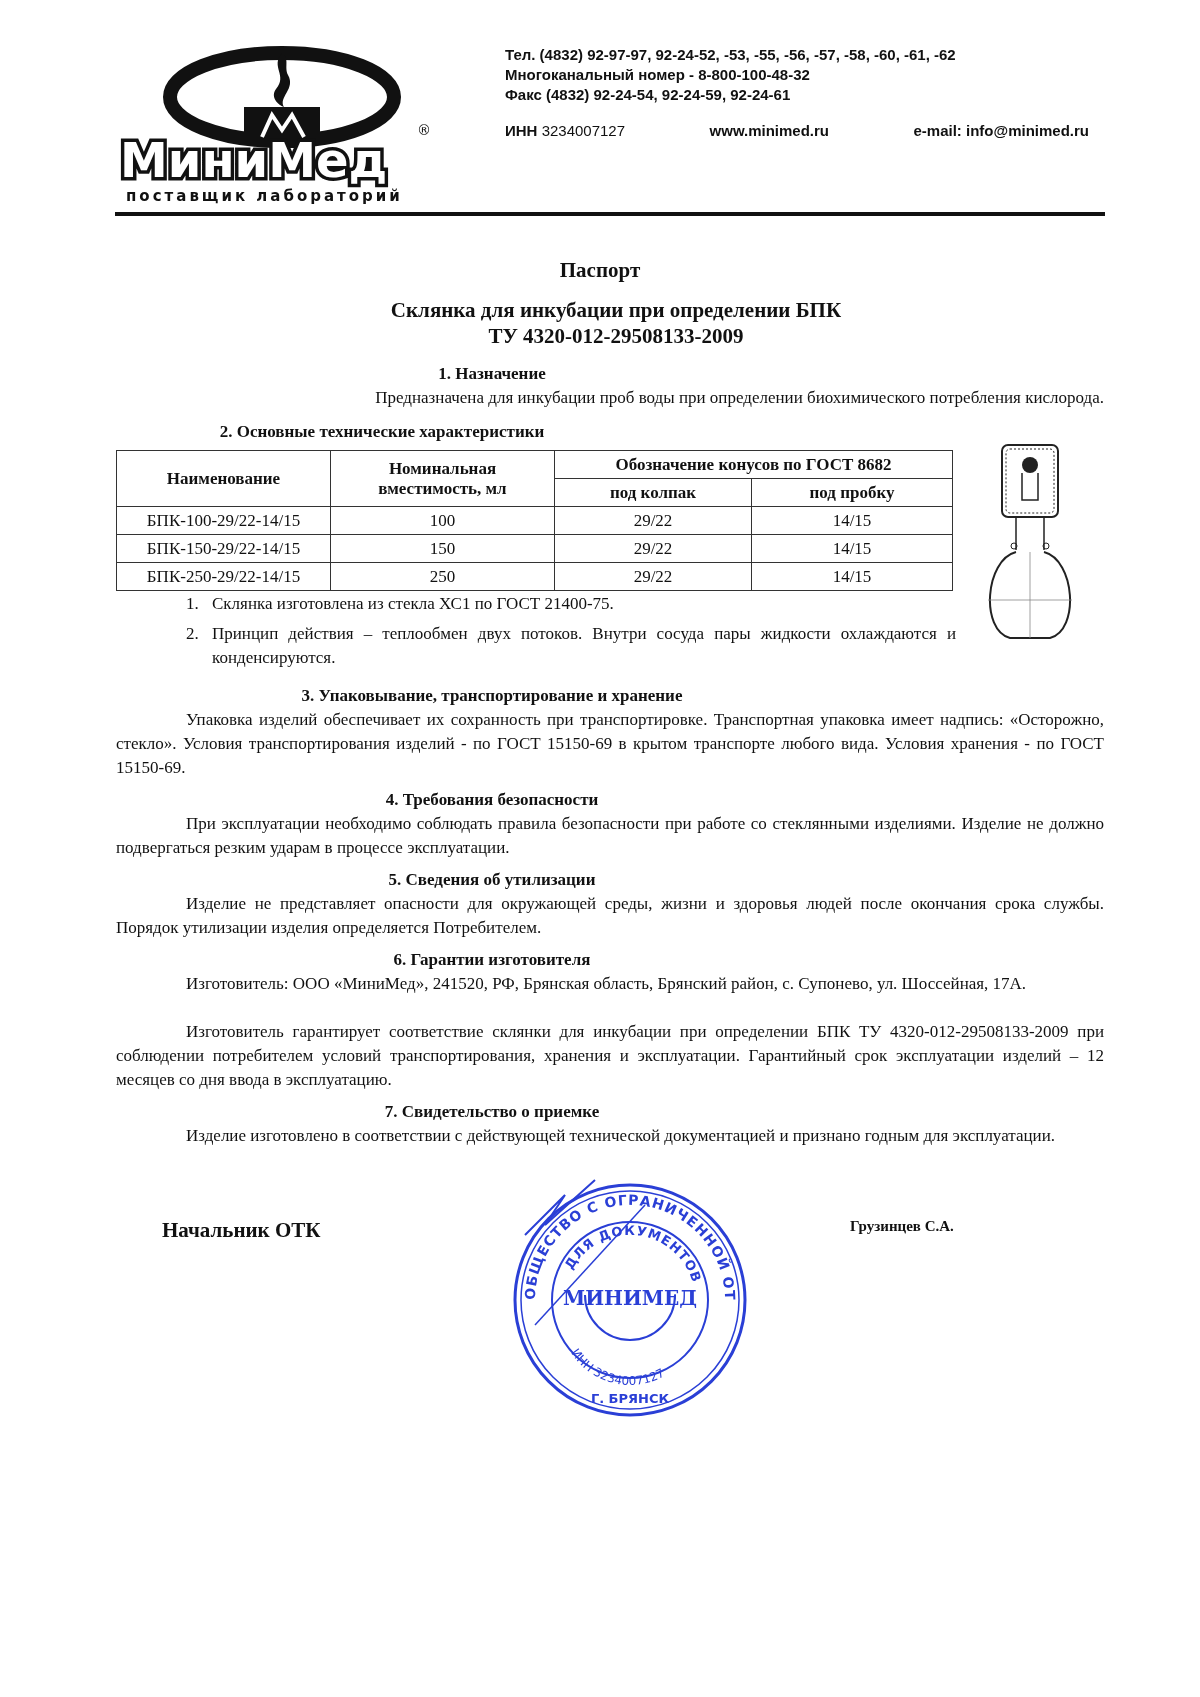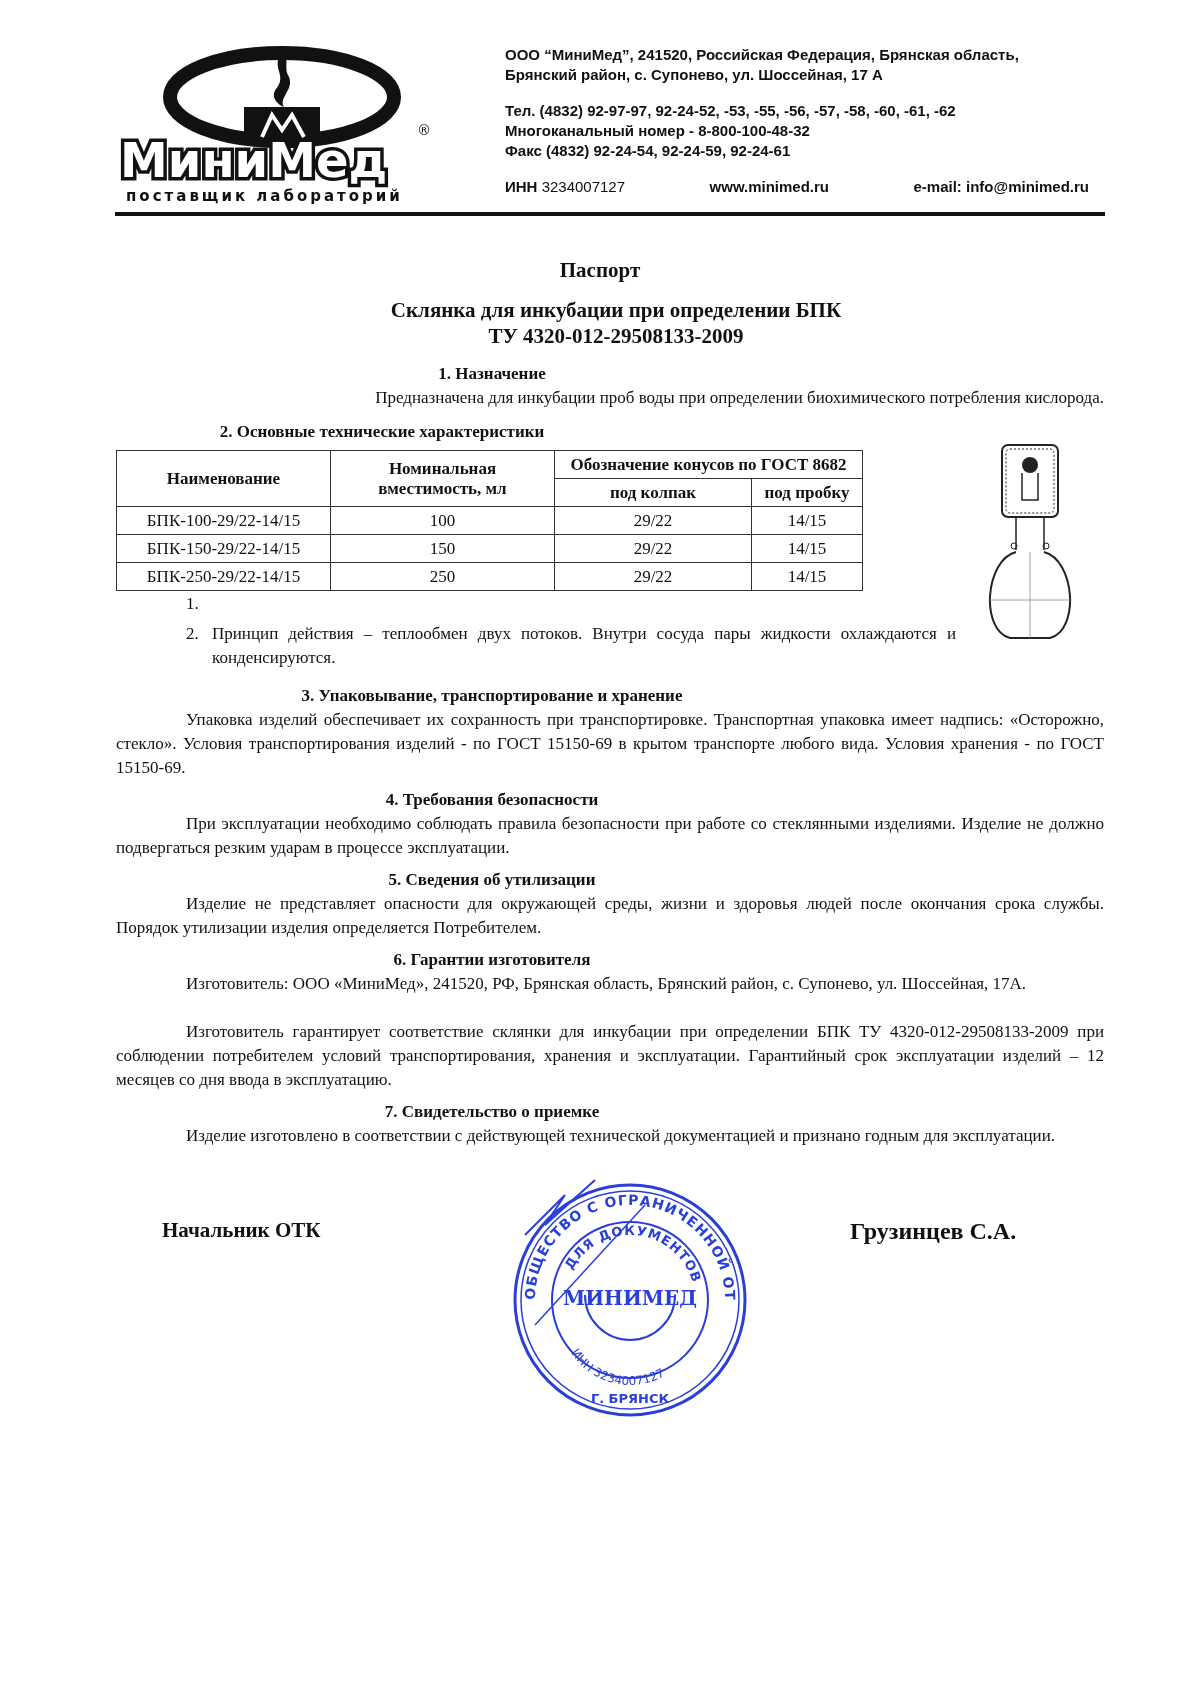--- a/index.html
+++ b/index.html
@@ -17,54 +17,50 @@
 
   
   .title { position: absolute; left: 0; width: 1200px; text-align: center; font-weight: bold; }
   .t1 { top: 258px; font-size: 21px; }
   .t2 { top: 297px; font-size: 21px; line-height: 26px; margin-left: 16px; }
 
   .sec-h { position: absolute; left: 0; width: 984px; text-align: center; font-weight: bold; font-size: 17px; }
   .para { position: absolute; left: 116px; width: 988px; font-size: 17px; line-height: 24px; text-align: justify; }
 
   
-  .spec-table { position: absolute; left: 116px; top: 450px; width: 747px; border-collapse: collapse; font-size: 17px; }
+  .spec-table { position: absolute; left: 116px; top: 450px; width: 837px; border-collapse: collapse; font-size: 17px; }
   .spec-table td, .spec-table th { border: 1.5px solid #333; text-align: center; padding: 0; height: 27px; }
   .spec-table th { font-weight: bold; }
 
   .notes { position: absolute; left: 186px; width: 770px; font-size: 17px; line-height: 24px; }
   .notes .item { display: flex; text-align: justify; margin-bottom: 6px; }
   .notes .num { width: 26px; flex: none; }
 
   .flask { position: absolute; left: 980px; top: 440px; width: 100px; height: 205px; }
 
   .sign-left { position: absolute; left: 162px; top: 1218px; font-size: 21px; font-weight: bold; }
-  .sign-right { position: absolute; left: 850px; top: 1218px; font-size: 24px; font-weight: bold; }
+  .sign-right { position: absolute; left: 850px; top: 1218px; font-size: 15px; font-weight: bold; }
   .stamp { position: absolute; left: 505px; top: 1175px; width: 250px; height: 250px; }
 </style>
 </head>
 <body>
 
 <div class="logo">
   <svg width="340" height="160" viewBox="0 0 340 160">
     <ellipse cx="170" cy="52" rx="112" ry="44" fill="none" stroke="#111" stroke-width="14"></ellipse>
     <path d="M170 8 C158 22,176 30,164 44 C158 52,166 60,172 62 C166 52,184 44,176 30 C172 22,178 14,170 8 Z" fill="#111"></path>
     <rect x="132" y="62" width="76" height="30" fill="#111"></rect>
     <path d="M150 92 L160 70 L170 85 L180 70 L192 92" fill="none" stroke="#fff" stroke-width="4"></path>
     <text x="8" y="132" font-family="'DejaVu Sans', sans-serif" font-size="48" font-weight="bold" fill="#fff" stroke="#111" stroke-width="7" paint-order="stroke">МиниМед</text>
     <text x="305" y="90" font-family="'DejaVu Sans', sans-serif" font-size="14" fill="#111">®</text>
     <text x="14" y="156" font-family="'DejaVu Sans', sans-serif" font-size="15" font-weight="bold" letter-spacing="3" fill="#111">поставщик лабораторий</text>
   </svg>
 </div>
 
 <div class="contacts sans">
-  <div class="block">
-    <div>ООО “МиниМед”, 241520, Российская Федерация, Брянская область,</div>
-    <div>Брянский район, с. Супонево, ул. Шоссейная, 17 А</div>
-  </div>
   <div class="block">
     <div>Тел. (4832) 92-97-97, 92-24-52, -53, -55, -56, -57, -58, -60, -61, -62</div>
     <div>Многоканальный номер - 8-800-100-48-32</div>
     <div>Факс (4832) 92-24-54, 92-24-59, 92-24-61</div>
   </div>
   <div class="row">
     <span><span>ИНН</span> <span class="inn-num">3234007127</span></span>
     <span>www.minimed.ru</span>
     <span>e-mail: info@minimed.ru</span>
   </div>
@@ -128,20 +124,21 @@
     <circle cx="66" cy="106" r="3" fill="none" stroke="#222"></circle>
     <path d="M36 112 C5 120,0 190,30 198 L70 198 C100 190,95 120,64 112" fill="none" stroke="#222" stroke-width="2"></path>
     <line x1="50" y1="112" x2="50" y2="198" stroke="#888" stroke-width="0.8"></line>
     <line x1="8" y1="160" x2="92" y2="160" stroke="#888" stroke-width="0.8"></line>
   </svg>
 </div>
 
 <div class="notes serif" style="top:592px">
   <div class="item">
     <span class="num">1.</span>
+    <span>Склянка изготовлена из стекла ХС1 по ГОСТ 21400-75.</span>
   </div>
   <div class="item">
     <span class="num">2.</span>
     <span>Принцип действия – теплообмен двух потоков. Внутри сосуда пары жидкости охлаждаются и конденсируются.</span>
   </div>
 </div>
 
 <div class="sec-h serif" style="top:686px">3.  Упаковывание, транспортирование и хранение</div>
 <div class="para serif" style="top:708px; text-indent:70px">Упаковка изделий обеспечивает их сохранность при транспортировке. Транспортная упаковка имеет надпись: «Осторожно, стекло». Условия транспортирования изделий - по ГОСТ 15150-69 в крытом транспорте любого вида. Условия хранения - по ГОСТ 15150-69.</div>
 

